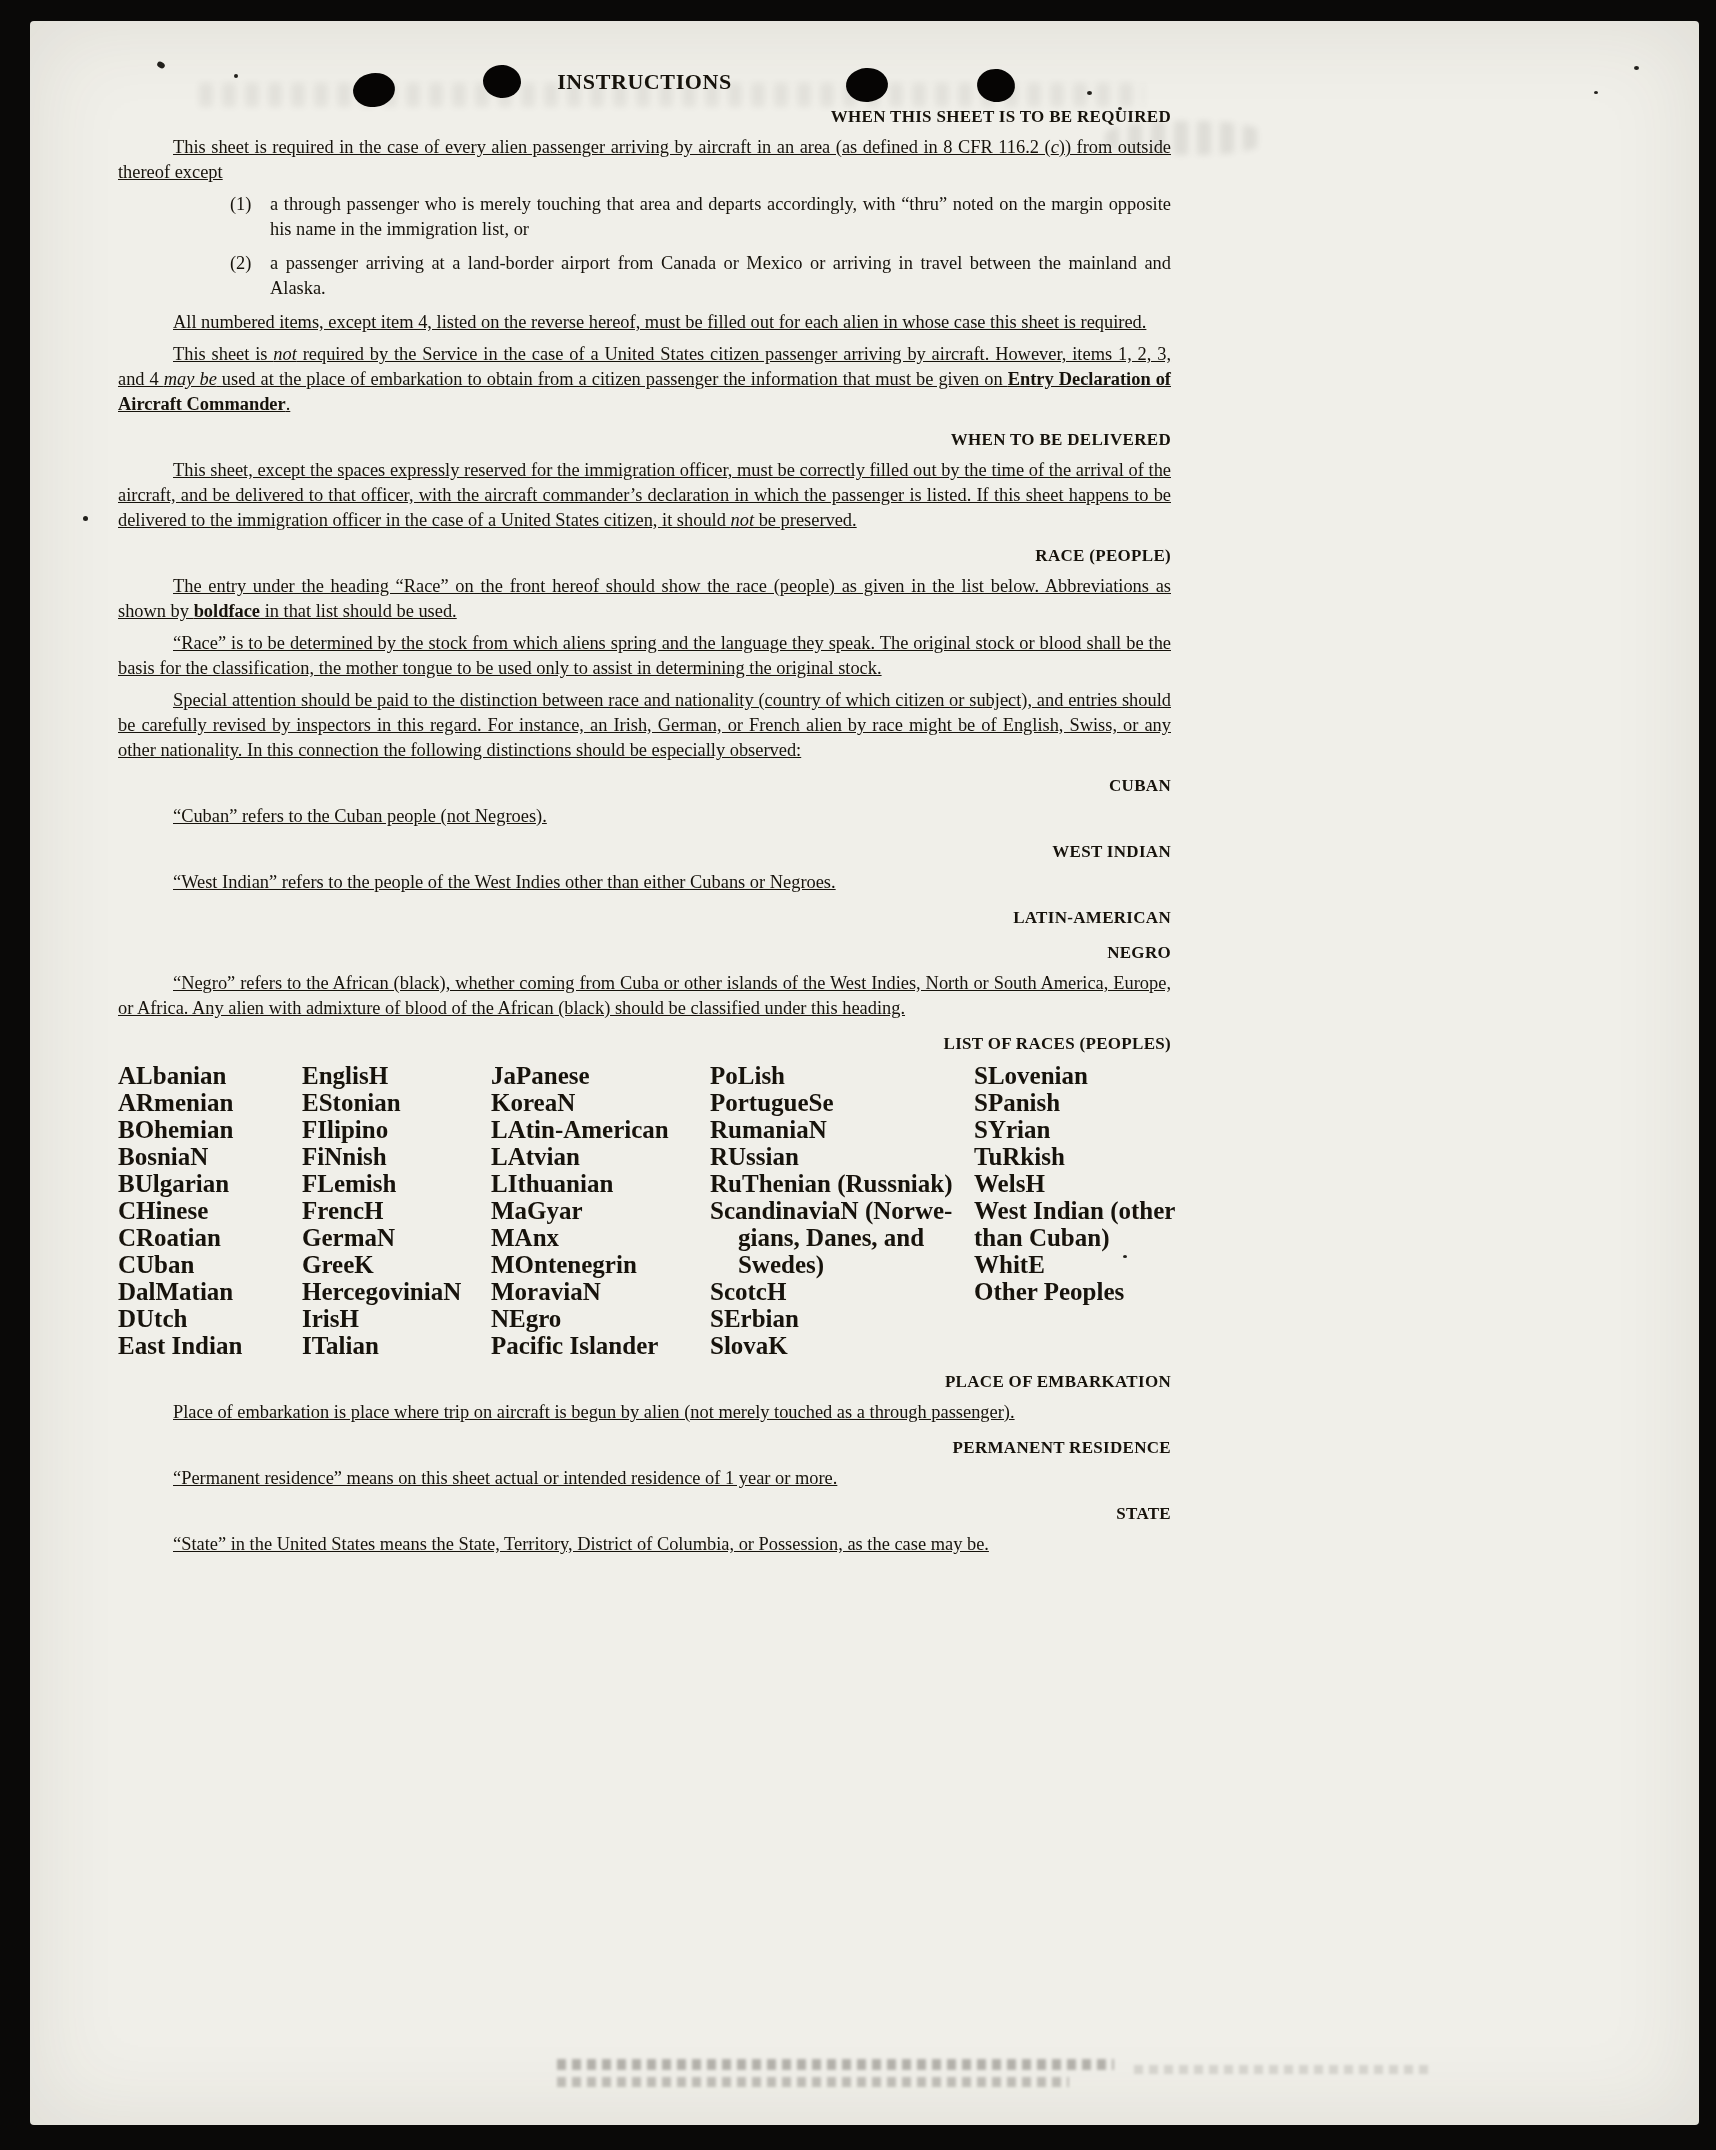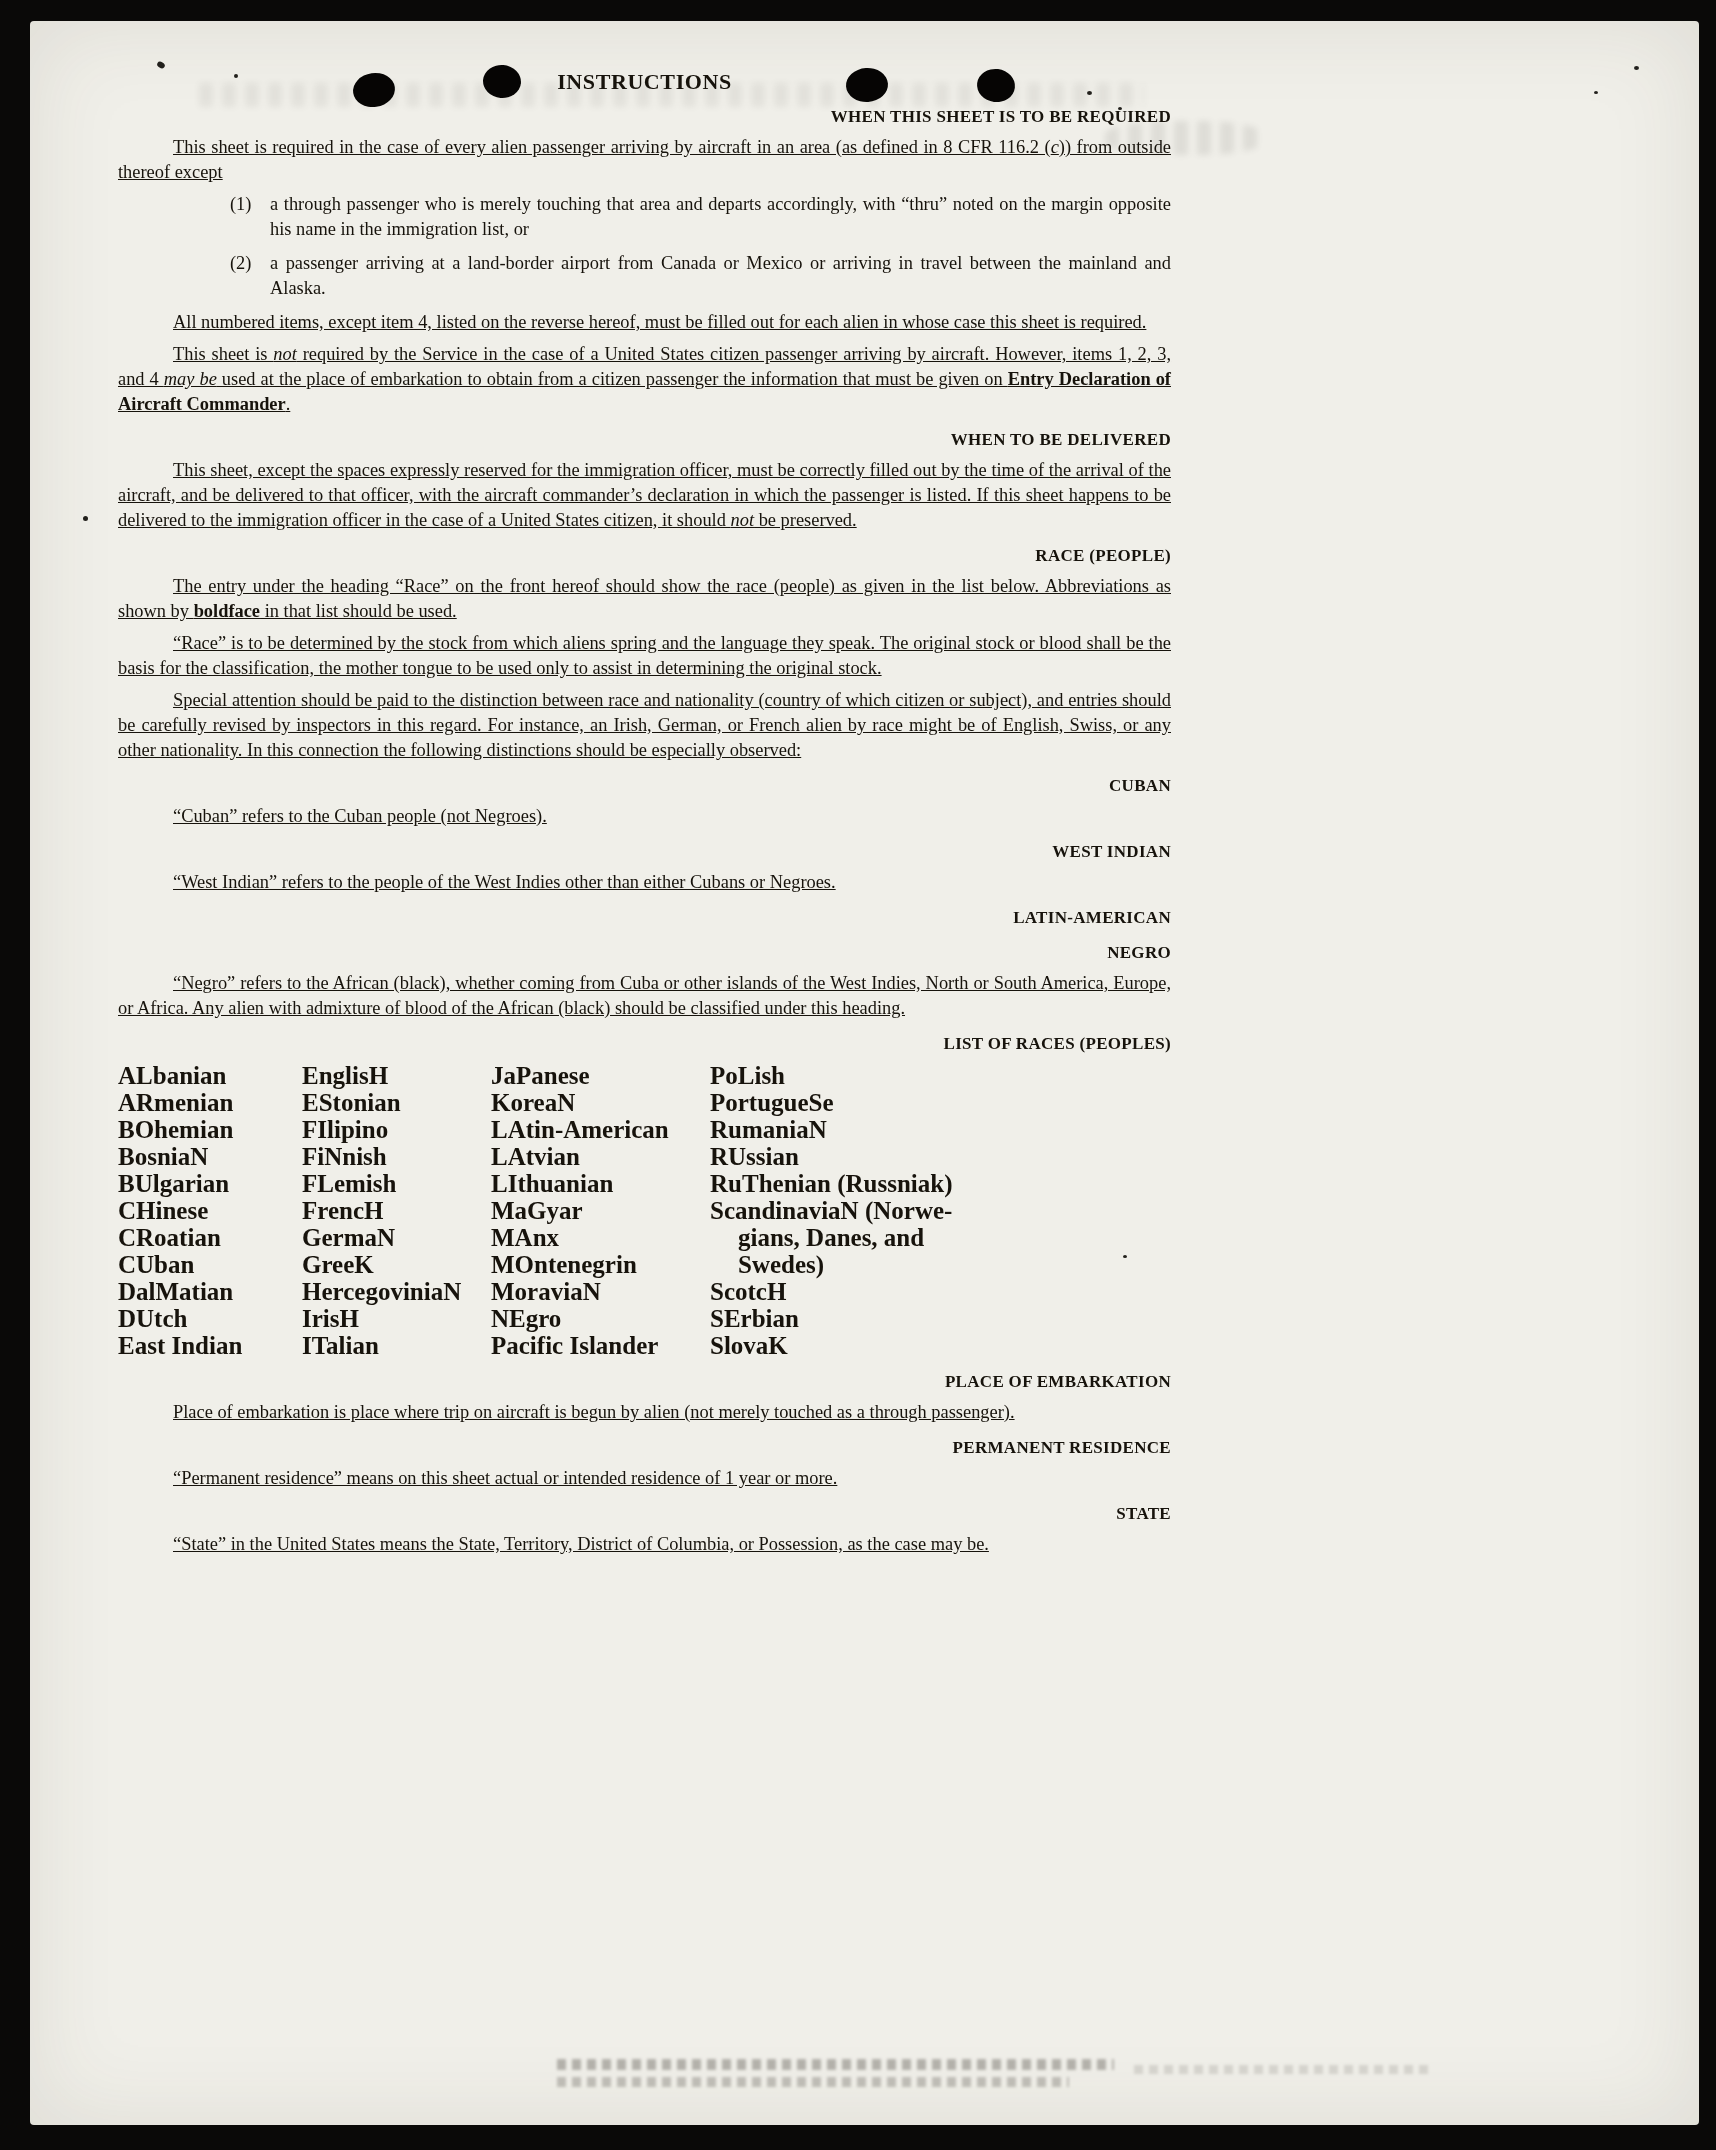--- a/index.html
+++ b/index.html
@@ -183,20 +183,31 @@
           <div class="race">RumaniaN</div>
           <div class="race">RUssian</div>
           <div class="race">RuThenian (Russniak)</div>
           <div class="race">ScandinaviaN (Norwe-</div>
           <div class="race cont">gians, Danes, and</div>
           <div class="race cont">Swedes)</div>
           <div class="race">ScotcH</div>
           <div class="race">SErbian</div>
           <div class="race">SlovaK</div>
         </div>
+        <div class="rcol5">
+          <div class="race">SLovenian</div>
+          <div class="race">SPanish</div>
+          <div class="race">SYrian</div>
+          <div class="race">TuRkish</div>
+          <div class="race">WelsH</div>
+          <div class="race">West Indian (other</div>
+          <div class="race">than Cuban)</div>
+          <div class="race">WhitE</div>
+          <div class="race">Other Peoples</div>
+        </div>
       </div>
 
       <h2 class="sec">PLACE OF EMBARKATION</h2>
       <p class="para">Place of embarkation is place where trip on aircraft is begun by alien (not merely touched as a through passenger).</p>
 
       <h2 class="sec">PERMANENT RESIDENCE</h2>
       <p class="para">“Permanent residence” means on this sheet actual or intended residence of 1 year or more.</p>
 
       <h2 class="sec">STATE</h2>
       <p class="para">“State” in the United States means the State, Territory, District of Columbia, or Possession, as the case may be.</p>

